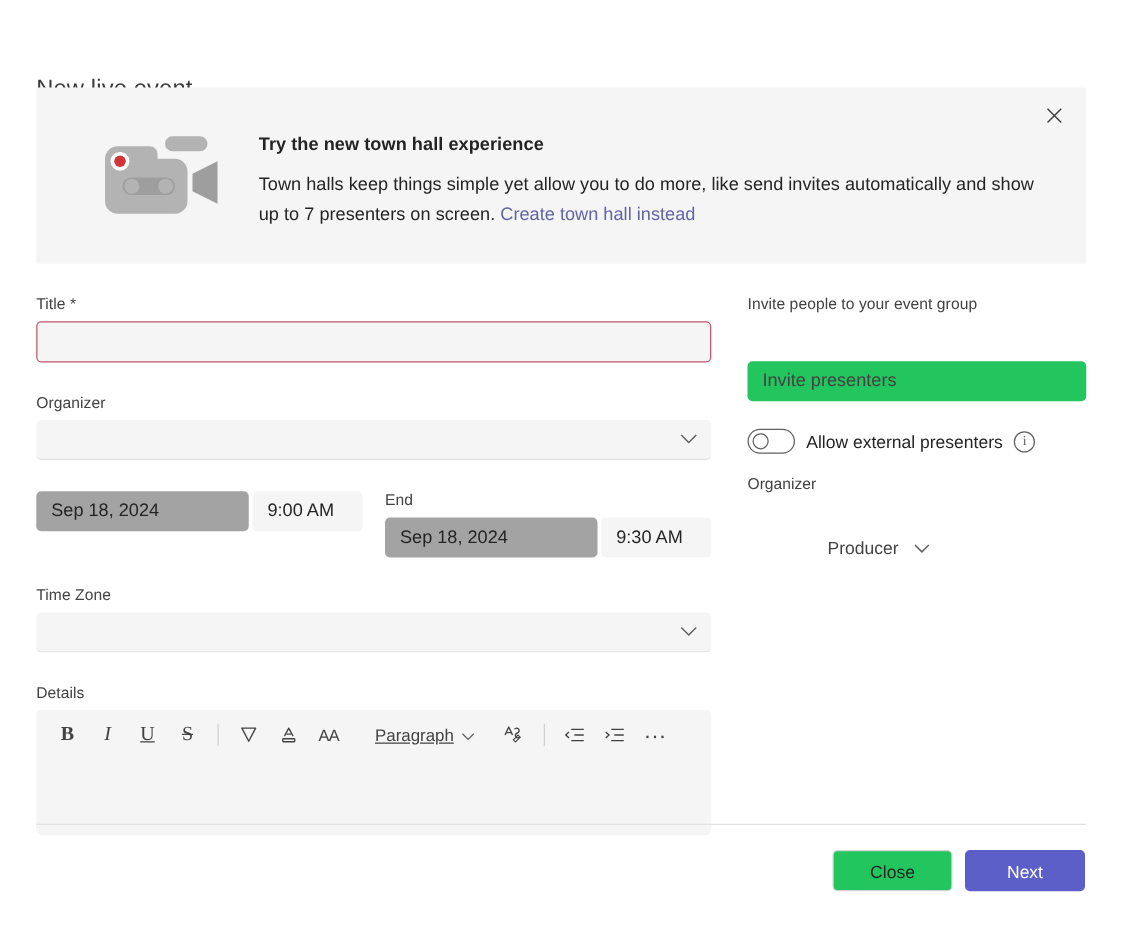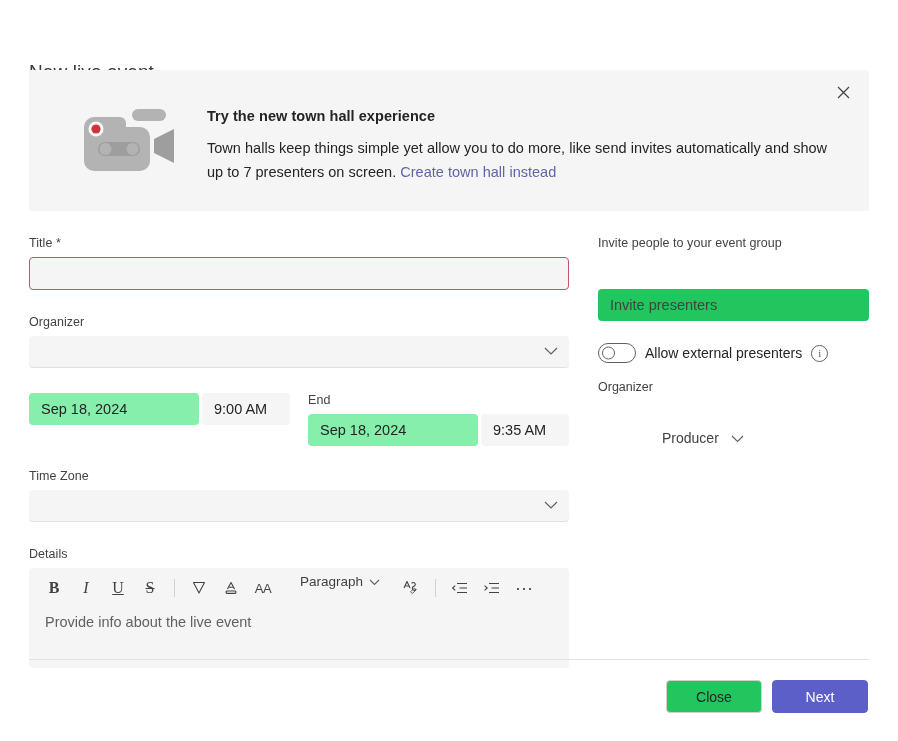--- a/index.html
+++ b/index.html
@@ -163,21 +163,21 @@
 
   
   .dt-row {
     display: flex;
     gap: 18px;
   }
   .dt-group { display: flex; gap: 3px; }
   .dt-date {
     width: 170px;
     height: 32px;
-    background: #86efac;
+    background: #a3a3a3;
     border-radius: 4px;
     display: flex;
     align-items: center;
     padding: 0 12px;
     font-size: 14.5px;
     cursor: pointer;
   }
   .dt-time {
     width: 88px;
     height: 32px;
@@ -220,29 +220,31 @@
     font-size: 16px;
   }
   .tb-sep {
     width: 1px;
     height: 18px;
     background: #d1d1d1;
     margin: 0 7px;
   }
   .tb-para {
     display: flex;
+    align-items: center;
     gap: 6px;
     height: 28px;
     padding: 0 6px;
     font-family: "Liberation Sans", sans-serif;
     font-size: 13.5px;
     color: #424242;
     border-radius: 3px;
     cursor: pointer;
     margin: 0 8px 0 14px;
+    text-decoration: underline;
   }
   .editor-body {
     padding: 6px 16px;
     font-size: 14.5px;
     color: #616161;
     font-family: "Liberation Sans", sans-serif;
   }
 
   
   .invite-box {
@@ -427,21 +429,21 @@
       <div>
         <div class="dt-group">
           <div class="dt-date">Sep 18, 2024</div>
           <div class="dt-time">9:00 AM</div>
         </div>
       </div>
       <div>
         <div class="field-label">End</div>
         <div class="dt-group">
           <div class="dt-date">Sep 18, 2024</div>
-          <div class="dt-time">9:35 AM</div>
+          <div class="dt-time">9:30 AM</div>
         </div>
       </div>
     </div>
 
     <div class="gap-23"></div>
 
     <div>
       <div class="field-label">Time Zone</div>
       <div class="select-box">
         <span class="chev">
@@ -513,21 +515,20 @@
           <button class="tb-btn">
             <svg width="18" height="16" viewBox="0 0 18 16" aria-hidden="true">
               <path d="M6 3.5 H16 M8.5 8 H16 M6 12.5 H16" stroke="#424242" stroke-width="1.1"></path>
               <path d="M1.6 5.6 L4.2 8 L1.6 10.4" stroke="#424242" stroke-width="1.1" fill="none"></path>
             </svg>
           </button>
 
           <button class="tb-btn" style="font-family:'Liberation Sans',sans-serif;font-size:18px;line-height:0;">···</button>
         </div>
 
-        <div class="editor-body">Provide info about the live event</div>
       </div>
     </div>
   </div>
 
   <div class="form-right">
 
     <div class="field-label">Invite people to your event group</div>
     <div class="invite-box">Invite presenters</div>
 
     <div class="toggle-row">

